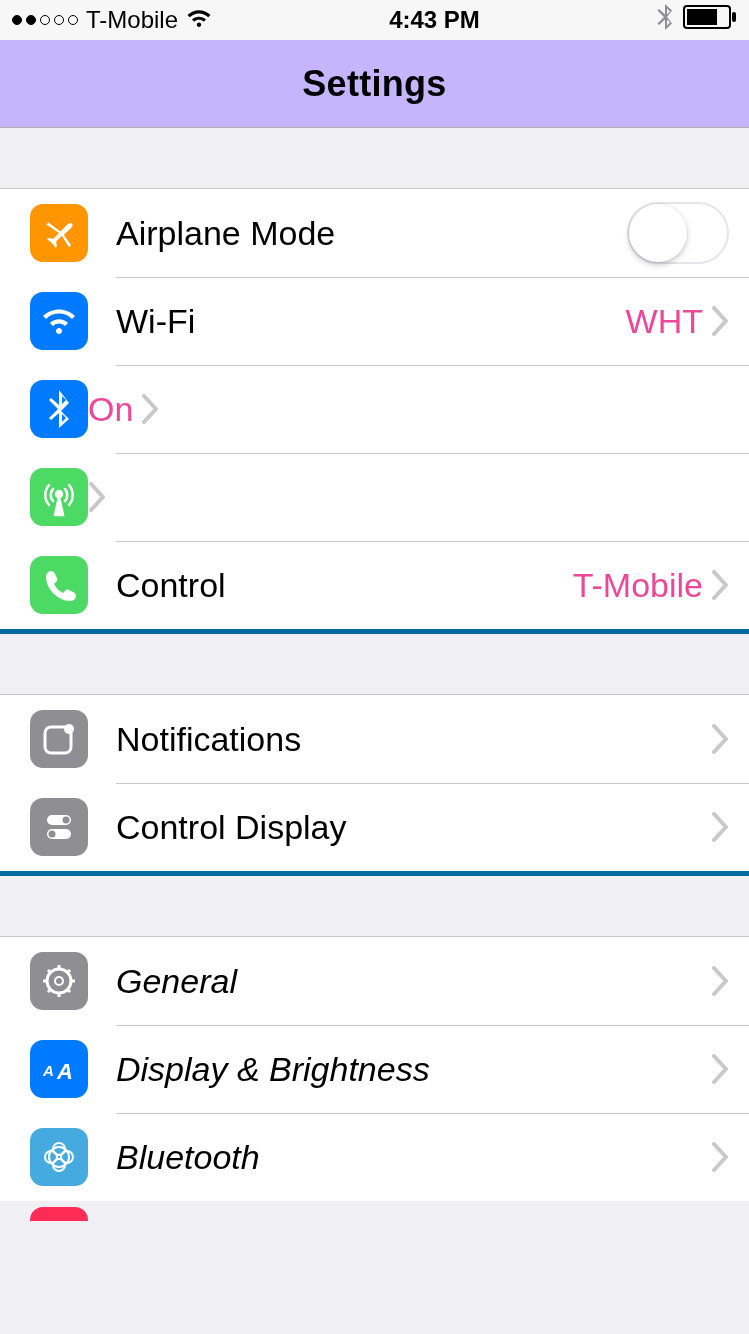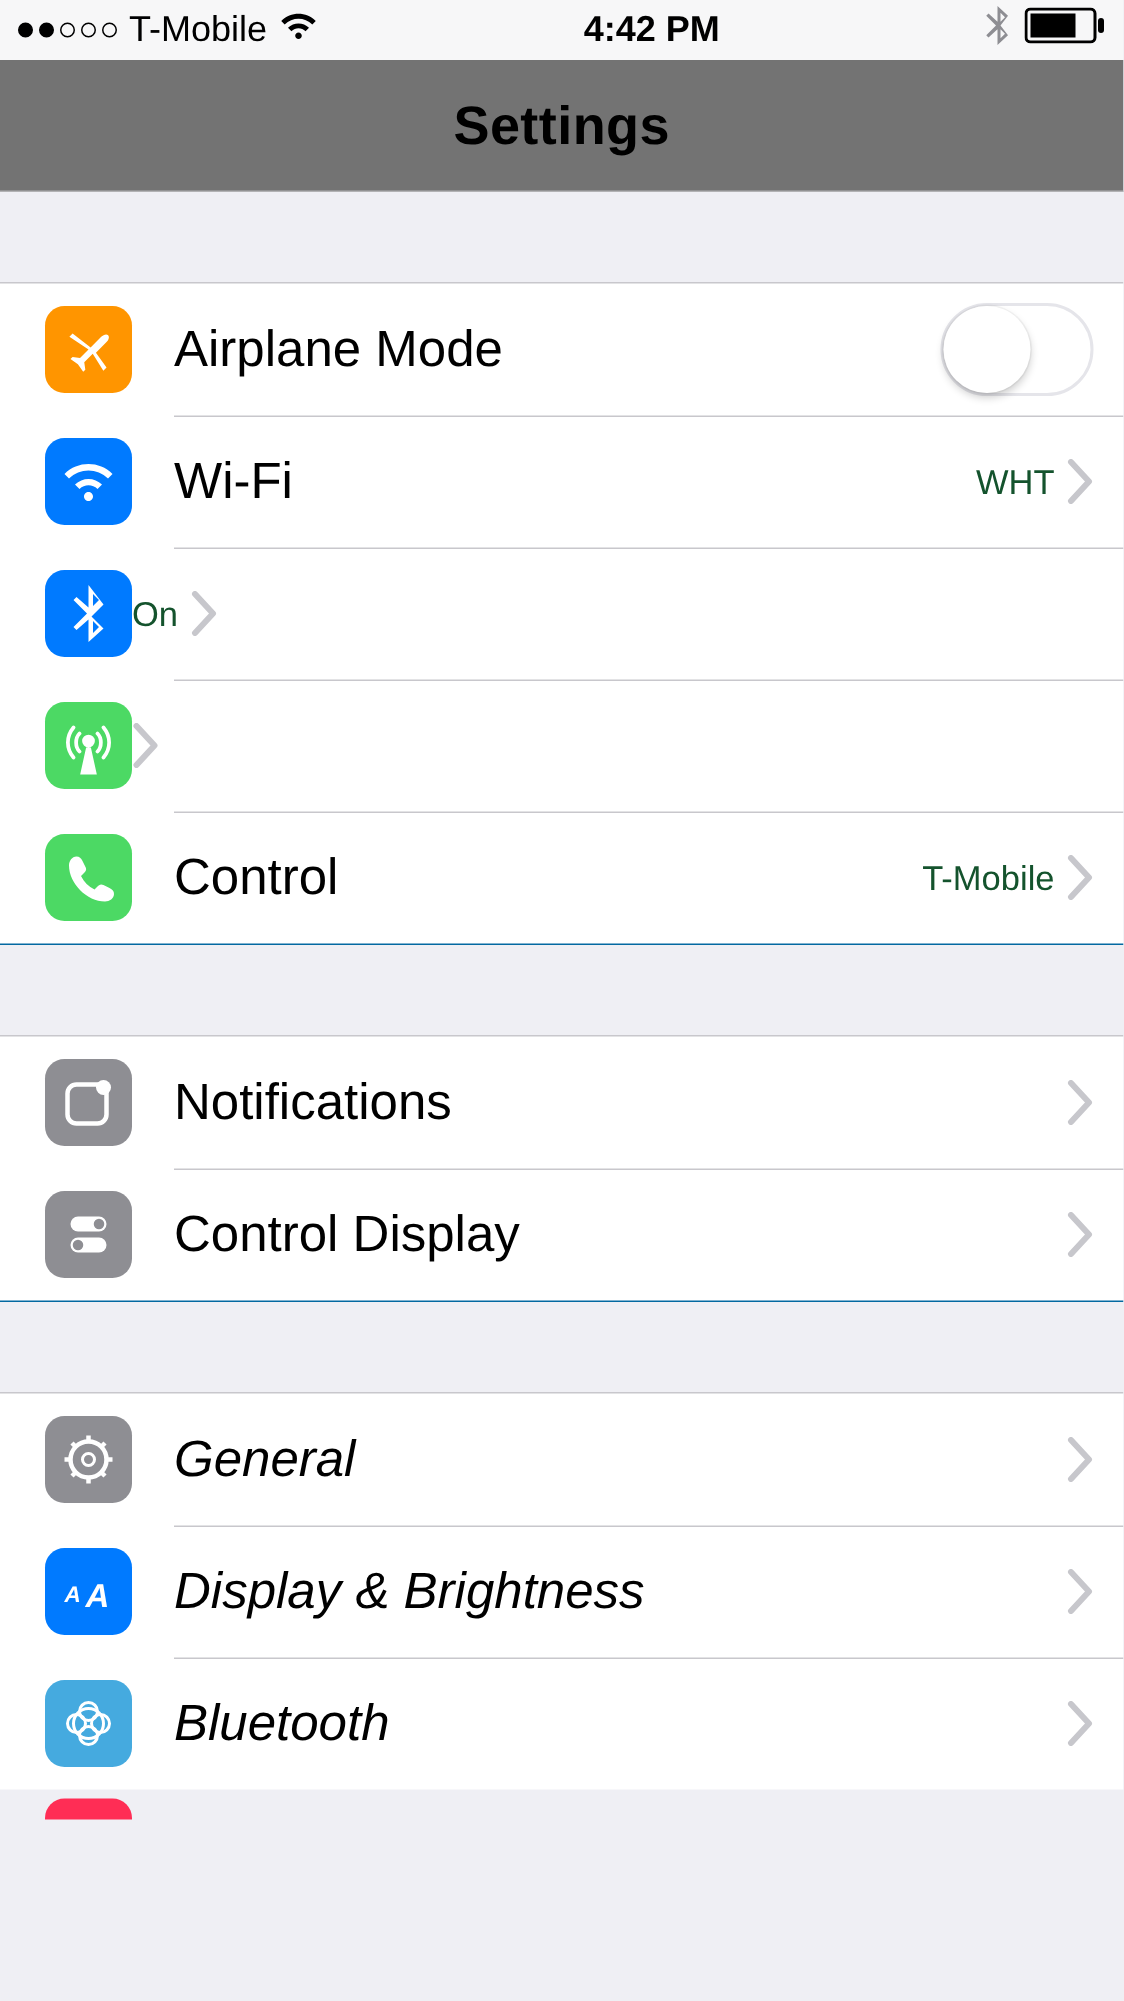--- a/index.html
+++ b/index.html
@@ -3,29 +3,29 @@
 <meta charset="utf-8">
 <style>
   * { box-sizing: border-box; margin: 0; padding: 0; }
   html, body { width: 749px; height: 1334px; font-family: -apple-system, "Helvetica Neue", Helvetica, Arial, sans-serif; background: #efeff4; color: #000; overflow: hidden; }
   .status-bar { height: 40px; background: #f7f7f8; display: flex; align-items: center; justify-content: space-between; padding: 0 12px; font-size: 24px; font-weight: 500; }
   .status-left { display:flex; align-items:center; gap:8px; }
   .dots { display:flex; gap:4px; align-items:center;}
   .dot { width:10px; height:10px; border-radius:50%; border:1.5px solid #000;}
   .dot.filled { background:#000; }
   .status-right { display:flex; align-items:center; gap:10px; }
-  .nav-bar { height: 88px; background:#737373; border-bottom:1px solid #b2b2b4; display:flex; align-items:center; justify-content:center;}
+  .nav-bar { height: 88px; background:#c4b5fd; border-bottom:1px solid #b2b2b4; display:flex; align-items:center; justify-content:center;}
   .nav-title { font-size:36px; font-weight:600; letter-spacing:0.3px;}
   .group-gap { height:60px; background:#efeff4;}
-  .group { background:#fff; border-top:1px solid #c8c7cc; border-bottom:1px solid #0369a1;}
+  .group { background:#fff; border-top:1px solid #c8c7cc; border-bottom:5px solid #0369a1;}
   .row { display:flex; align-items:center; height:88px; padding-left:30px; padding-right:20px; position:relative;}
   .row + .row::before { content:""; position:absolute; left:116px; right:0; top:0; height:1px; background:#c8c7cc;}
   .icon-box { width:58px; height:58px; border-radius:13px; display:flex; align-items:center; justify-content:center; flex-shrink:0;}
   .row-label { font-size:34px; font-weight:400; margin-left:28px; flex:1; color:#000;}
-  .row-value { font-size:23px; color:#14532d; margin-right:8px;}
+  .row-value { font-size:34px; color:#ec4899; margin-right:8px;}
   .chevron { width:18px; height:30px; flex-shrink:0;}
   .chevron svg { width:100%; height:100%;}
   .toggle { width:102px; height:62px; border-radius:31px; background:#fff; border:2px solid #e5e5ea; position:relative; flex-shrink:0;}
   .toggle .knob { position:absolute; left:0; top:0; width:58px; height:58px; border-radius:50%; background:#fff; box-shadow:0 3px 6px rgba(0,0,0,0.2), 0 0 0 1px rgba(0,0,0,0.04);}
   .peek { height:20px; padding-left:30px; padding-top:6px;}
   .peek .icon-box{ width:58px; height:14px; border-radius:13px 13px 0 0;}
 </style>
 </head>
 <body>
 
@@ -38,21 +38,21 @@
         <span class="dot"></span>
         <span class="dot"></span>
     </span>
     <span>T-Mobile</span>
     <span>
       <svg width="26" height="20" viewBox="0 0 26 20">
           <path d="M13 19 c-1.2 0-2.2-1-2.2-2.2 s1-2.2 2.2-2.2 2.2 1 2.2 2.2-1 2.2-2.2 2.2zM6 11.5c3.8-3.8 10.2-3.8 14 0l-2.3 2.3c-2.6-2.6-6.8-2.6-9.4 0zM1.5 7C7.9 0.6 18.1 0.6 24.5 7l-2.3 2.3c-5.1-5.1-13.3-5.1-18.4 0z" fill="#000"></path>
         </svg>
     </span>
   </div>
-  <div style="font-weight:600;">4:42 PM</div>
+  <div style="font-weight:600;">4:43 PM</div>
   <div class="status-right">
     <span>
       <svg width="16" height="26" viewBox="0 0 16 26">
           <path d="M8 0v10.5L2 5 0.5 6.5 7 13 0.5 19.5 2 21l6-5.5V26l7-6.5L10 13l5-6.5z M10 4.5l3 3-3 3zM10 15.5l3 3-3 3z" fill="#8e8e93"></path>
         </svg>
     </span>
     <span>
       <svg width="54" height="24" viewBox="0 0 54 24">
           <rect x="1" y="1" width="46" height="22" rx="3" fill="none" stroke="#000" stroke-width="2"></rect>
           <rect x="4" y="4" width="30" height="16" fill="#000"></rect>

